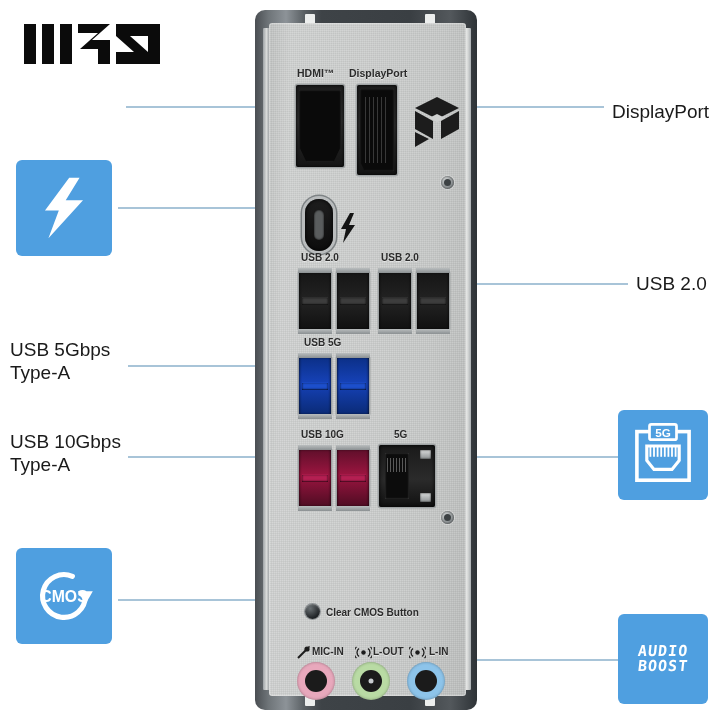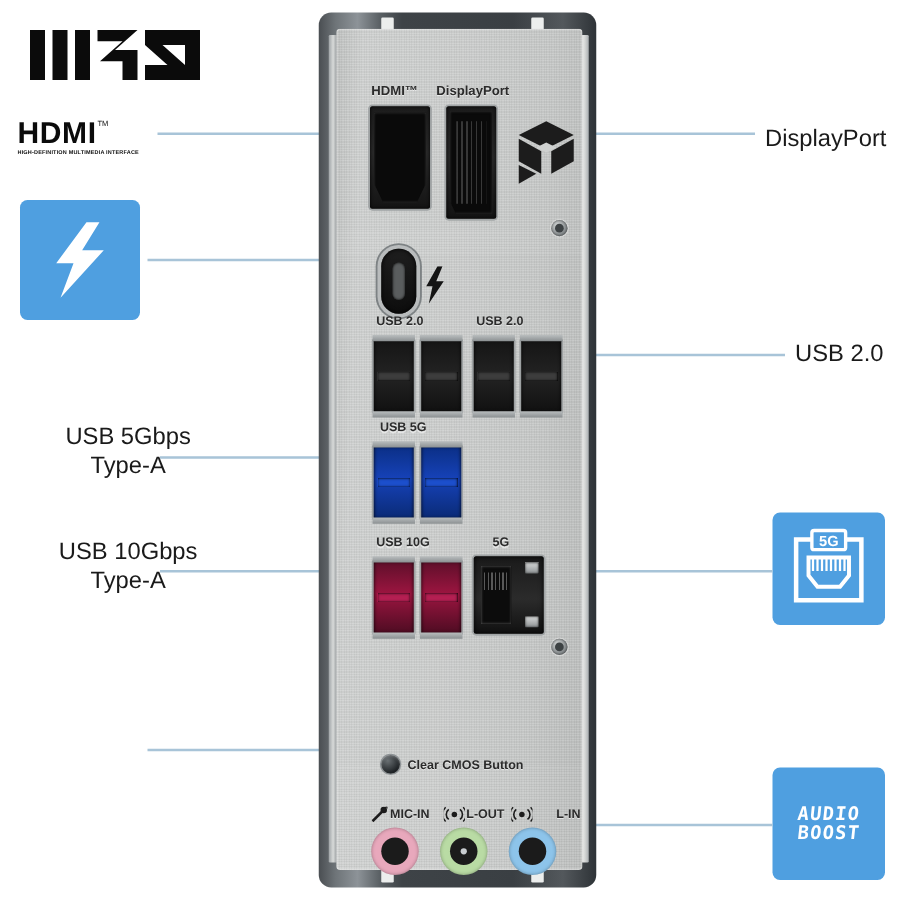--- a/index.html
+++ b/index.html
@@ -34,21 +34,21 @@
     transform: skewX(-6deg);
   }
 
   
   .callout {
     position: absolute; color: #1a1a1a; font-size: 19px;
     font-family: "Liberation Sans", sans-serif; line-height: 23px;
     white-space: pre-line;
   }
   .callout.right { text-align: left; }
-  .callout.left  { text-align: center; }
+  .callout.left  { }
 
   .c-dp    { left: 612px; top: 100px; }
   .c-usb20 { left: 636px; top: 272px; }
   .c-u5    { left: 10px;  top: 338px; width: 185px; }
   .c-u10   { left: 10px;  top: 430px; width: 185px; }
 
   
   .lead { position: absolute; height: 2px; background: #a8c4d8; }
   .lead-dot {
     position: absolute; width: 7px; height: 7px; border-radius: 50%;
@@ -211,36 +211,34 @@
         <polygon points="2,2 14,2 14,42 2,42"></polygon>
         <polygon points="20,2 32,2 32,42 20,42"></polygon>
         <polygon points="38,2 50,2 50,42 38,42"></polygon>
         <polygon points="56,2 88,2 70,18 88,18 88,42 76,42 76,27 58,27 76,11 56,11"></polygon>
         <polygon points="94,2 126,2 126,14 108,14 126,30 126,42 94,42 94,30 112,30 94,14"></polygon>
         <polygon points="126,2 138,2 138,42 126,42"></polygon>
       </g>
     </svg>
   </div>
 
-  <div class="hdmi-logo">
-    <svg viewBox="0 0 106 36" width="106" height="36">
-      <g fill="#0b0b0b" font-family="Liberation Sans, sans-serif">
-        <text x="0" y="22" font-size="24" font-weight="700" letter-spacing="0.5">HDMI</text>
-        <text x="64" y="9" font-size="6">TM</text>
-        <text x="0" y="31" font-size="4.4" letter-spacing="0.15" font-weight="700">HIGH-DEFINITION MULTIMEDIA INTERFACE</text>
-      </g>
-    </svg>
-  </div>
 
   <div class="tile tile-tb">
     <svg viewBox="0 0 60 74" width="52" height="64">
       <polygon fill="#ffffff" points="36,2 8,40 24,40 12,72 52,28 32,28 48,2"></polygon>
     </svg>
   </div>
 
+  <div class="tile tile-cmos">
+    <svg viewBox="0 0 86 86" width="80" height="80">
+      <path d="M66 43 A23 23 0 1 1 52 21.8" fill="none" stroke="#ffffff" stroke-width="5.5" stroke-linecap="round"></path>
+      <polygon fill="#ffffff" points="58,38 74,38 66,52"></polygon>
+      <text x="43" y="49" fill="#ffffff" font-size="17" font-weight="700" text-anchor="middle" font-family="Liberation Sans, sans-serif">CMOS</text>
+    </svg>
+  </div>
 
   <div class="tile tile-5g">
     <svg viewBox="0 0 80 80" width="72" height="72">
       <rect x="11" y="14" width="58" height="54" fill="none" stroke="#ffffff" stroke-width="4"></rect>
       <rect x="25" y="6" width="30" height="17" rx="2" fill="#4f9fe0" stroke="#ffffff" stroke-width="3"></rect>
       <text x="40" y="19.5" fill="#ffffff" font-size="13" font-weight="700" text-anchor="middle" font-family="Liberation Sans, sans-serif">5G</text>
       <path d="M22 30 h36 v16 l-8 10 h-20 l-8 -10 z" fill="none" stroke="#ffffff" stroke-width="3.5"></path>
       <g stroke="#ffffff" stroke-width="2">
         <line x1="26" y1="31" x2="26" y2="42"></line>
           <line x1="30" y1="31" x2="30" y2="42"></line>
@@ -426,21 +424,21 @@
 
       <div class="port" style="left:140px; top:622px; width:17px; height:13px;">
         <svg viewBox="0 0 17 13" width="17" height="13">
           <circle cx="8.5" cy="6.5" r="2.2" fill="#1c1c1c"></circle>
           <path d="M4 2.5 a5 5 0 0 0 0 8" stroke="#1c1c1c" stroke-width="1.3" fill="none"></path>
           <path d="M1.5 0.8 a8 8 0 0 0 0 11.4" stroke="#1c1c1c" stroke-width="1.1" fill="none"></path>
           <path d="M13 2.5 a5 5 0 0 1 0 8" stroke="#1c1c1c" stroke-width="1.3" fill="none"></path>
           <path d="M15.5 0.8 a8 8 0 0 1 0 11.4" stroke="#1c1c1c" stroke-width="1.1" fill="none"></path>
         </svg>
       </div>
-      <div class="silk" style="left:176px; top:623px;">L-IN</div>
+      <div class="silk" style="left:160px; top:623px;">L-IN</div>
 
       <div class="jack" style="position:absolute; left:28px; top:639px; width:38px; height:38px; background:#e8a8bc;">
         <div class="jack-core" style="width:22px; height:22px; background:#1b1b1b;"></div>
       </div>
       <div class="jack" style="position:absolute; left:83px; top:639px; width:38px; height:38px; background:#b9dba4;">
         <div class="jack-core" style="width:22px; height:22px; background:#1b1b1b;">
           <div class="jack-pin"></div>
         </div>
       </div>
       <div class="jack" style="position:absolute; left:138px; top:639px; width:38px; height:38px; background:#8dc4ea;">

